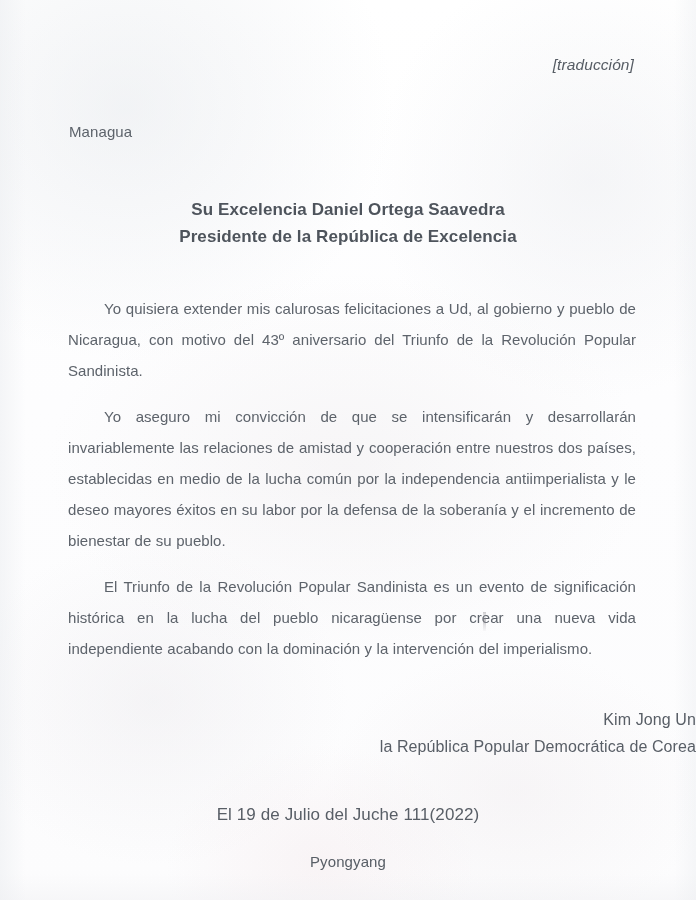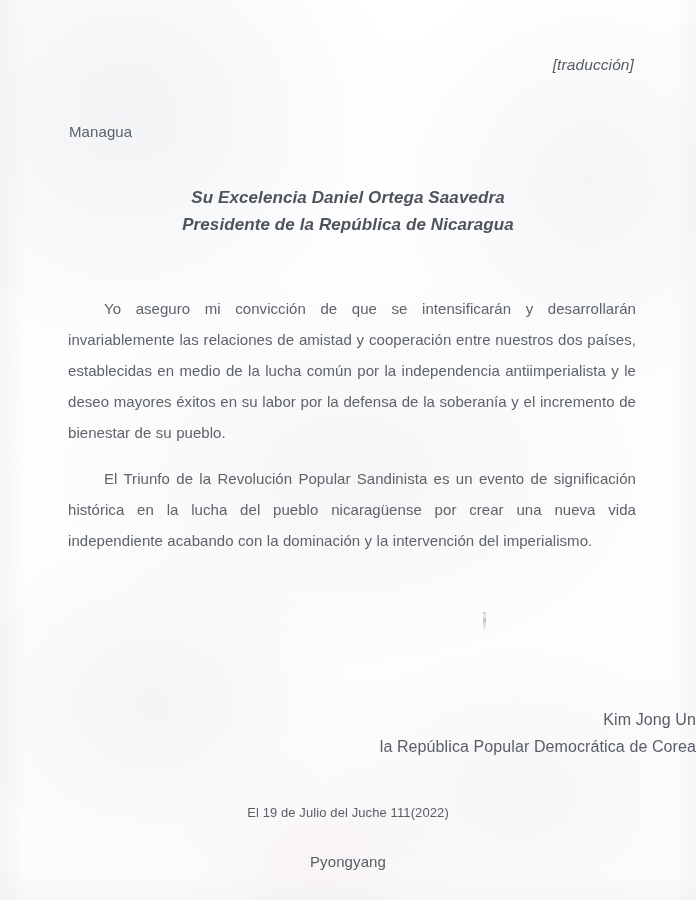--- a/index.html
+++ b/index.html
@@ -74,30 +74,29 @@
     top: 111px;
     left: 69px;
     font-size: 15px;
     color: #5d636b;
     letter-spacing: 0.1px;
   }
 
   
   .addressee {
     position: absolute;
-    top: 172px;
+    top: 184px;
     left: 0;
     width: 696px;
     text-align: center;
     font-weight: bold;
     font-size: 17px;
     line-height: 27px;
     color: #4e545c;
     letter-spacing: 0.1px;
-    font-style: italic;
   }
   .addressee .ln { display: block; }
 
   
   .body-block {
     position: absolute;
     top: 281px;
     left: 68px;
     width: 568px;
   }
@@ -127,21 +126,21 @@
     letter-spacing: 0.1px;
   }
   .signature .ln { display: block; }
 
   .date-line {
     position: absolute;
     top: 793px;
     left: 0;
     width: 696px;
     text-align: center;
-    font-size: 13px;
+    font-size: 17px;
     color: #585e66;
     letter-spacing: 0.1px;
   }
 
   .place-line {
     position: absolute;
     top: 841px;
     left: 0;
     width: 696px;
     text-align: center;
@@ -177,24 +176,25 @@
   <div class="edge-shade"></div>
 
   <div class="content">
 
     <div class="translation-tag">[traducción]</div>
 
     <div class="city-line">Managua</div>
 
     <div class="addressee">
       <span class="ln">Su Excelencia Daniel Ortega Saavedra</span>
-      <span class="ln">Presidente de la República de Nicaragua</span>
+      <span class="ln">Presidente de la República de Excelencia</span>
     </div>
 
     <div class="body-block">
+      <p class="para">Yo quisiera extender mis calurosas felicitaciones a Ud, al gobierno y pueblo de Nicaragua, con motivo del 43º aniversario del Triunfo de la Revolución Popular Sandinista.</p>
       <p class="para">Yo aseguro mi convicción de que se intensificarán y desarrollarán invariablemente las relaciones de amistad y cooperación entre nuestros dos países, establecidas en medio de la lucha común por la independencia antiimperialista y le deseo mayores éxitos en su labor por la defensa de la soberanía y el incremento de bienestar de su pueblo.  </p>
       <p class="para">El Triunfo de la Revolución Popular Sandinista es un evento de significación histórica en la lucha del pueblo nicaragüense por crear una nueva vida independiente acabando con la dominación y la intervención del imperialismo.</p>
     </div>
 
     <div class="smudge"></div>
 
     <div class="signature">
       <span class="ln">Kim Jong Un</span>
       <span class="ln">la República Popular Democrática de Corea</span>
     </div>

